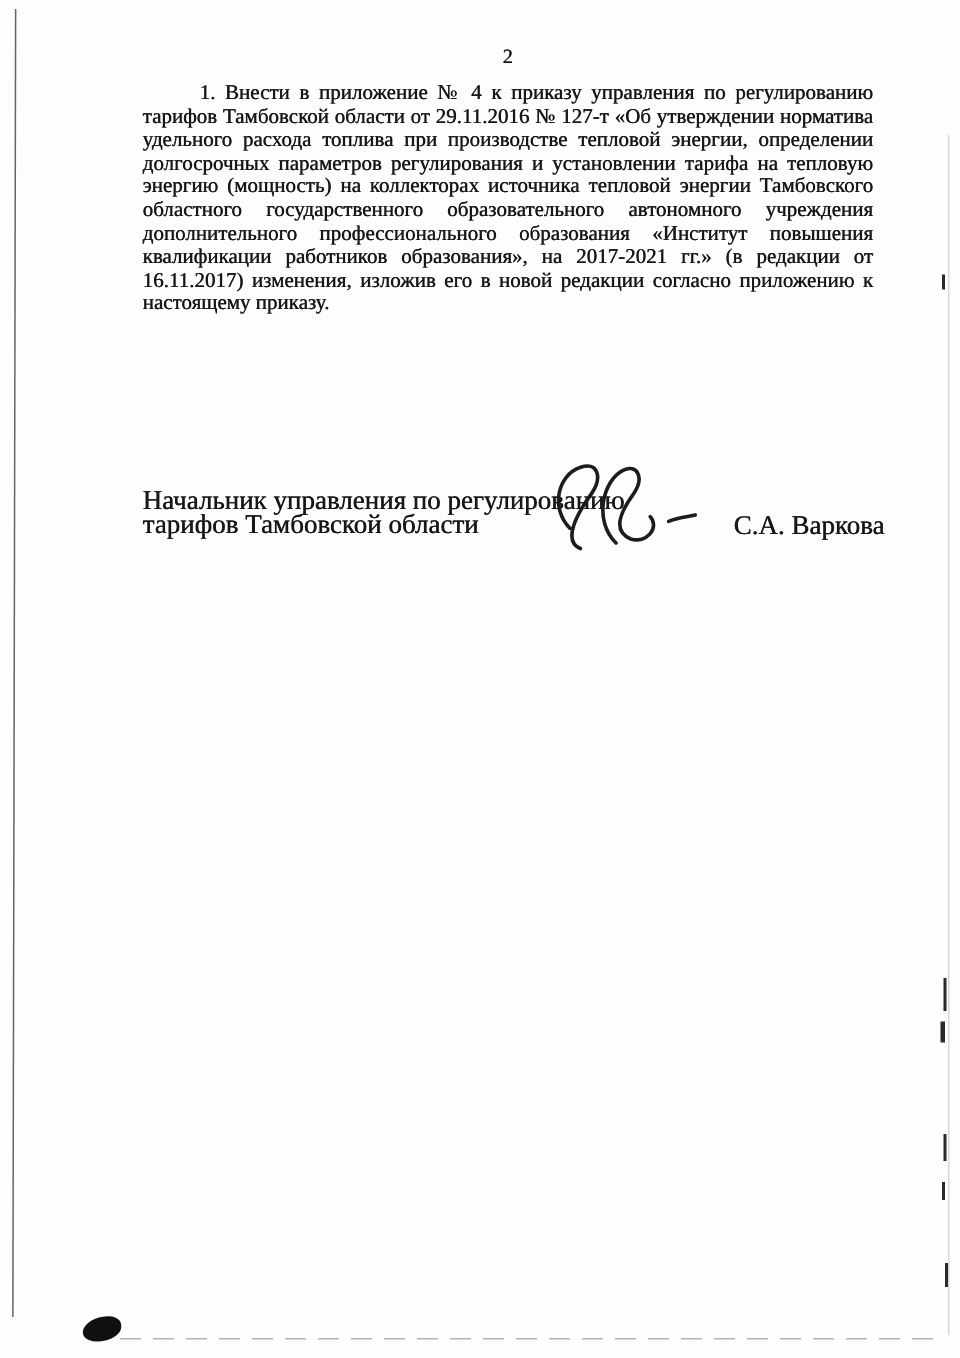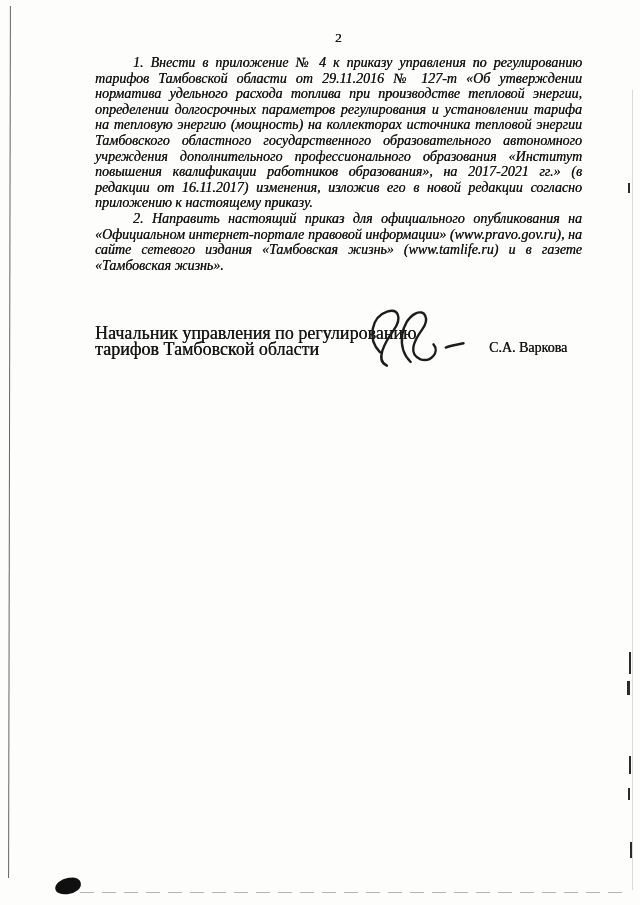--- a/index.html
+++ b/index.html
@@ -37,36 +37,35 @@
     top: 55px;
     width: 487px;
     font-size: 14px;
     line-height: 15.6px;
     text-align: justify;
     text-shadow: 0.3px 0 0 currentColor;
   }
   .para {
     margin: 0;
     text-indent: 38px;
-    font-style: italic;
   }
   .sig-title {
     position: absolute;
     left: 95px;
     top: 326px;
     font-size: 18px;
     line-height: 15.8px;
     white-space: pre-line;
     text-shadow: 0.3px 0 0 currentColor;
   }
   .sig-name {
     position: absolute;
     left: 489px;
     top: 340px;
-    font-size: 14px;
+    font-size: 18px;
     text-shadow: 0.3px 0 0 currentColor;
   }
   .sig-scribble {
     position: absolute;
     left: 345px;
     top: 306px;
     transform: rotate(-4deg);
   }
   
   .artifact {
@@ -106,21 +105,20 @@
   <div class="artifact a-tick-4"></div>
   <div class="artifact a-tick-5"></div>
   <div class="artifact a-tick-6"></div>
   <div class="artifact a-blob"></div>
   <div class="artifact a-bottom-streak"></div>
 
   <div class="page-number">2</div>
 
   <div class="body-text">
     <p class="para">1. Внести в приложение № 4 к приказу управления по регулированию тарифов Тамбовской области от 29.11.2016 № 127-т «Об утверждении норматива удельного расхода топлива при производстве тепловой энергии, определении долгосрочных параметров регулирования и установлении тарифа на тепловую энергию (мощность) на коллекторах источника тепловой энергии Тамбовского областного государственного образовательного автономного учреждения дополнительного профессионального образования «Институт повышения квалификации работников образования», на 2017-2021 гг.» (в редакции от 16.11.2017) изменения, изложив его в новой редакции согласно приложению к настоящему приказу.</p>
-    <p class="para">2. Направить настоящий приказ для официального опубликования на «Официальном интернет-портале правовой информации» (www.pravo.gov.ru), на сайте сетевого издания «Тамбовская жизнь» (www.tamlife.ru) и в газете «Тамбовская жизнь».</p>
   </div>
 
   <div class="sig-title">Начальник управления по регулированию
 тарифов Тамбовской области</div>
 
   <svg class="sig-scribble" width="130" height="64" viewBox="0 0 130 64" aria-hidden="true">
     <g fill="none" stroke="#1c1c1c" stroke-width="2.4" stroke-linecap="round">
       <path d="M 34 44 C 22 30, 28 8, 44 4 C 56 1, 58 12, 50 22 C 40 34, 28 52, 40 58"></path>
       <path d="M 64 56 C 50 40, 58 14, 72 8 C 82 4, 86 14, 78 24 C 68 36, 62 48, 74 54 C 84 58, 94 48, 88 40"></path>
       <path d="M 100 44 C 106 42, 112 42, 118 41"></path>

